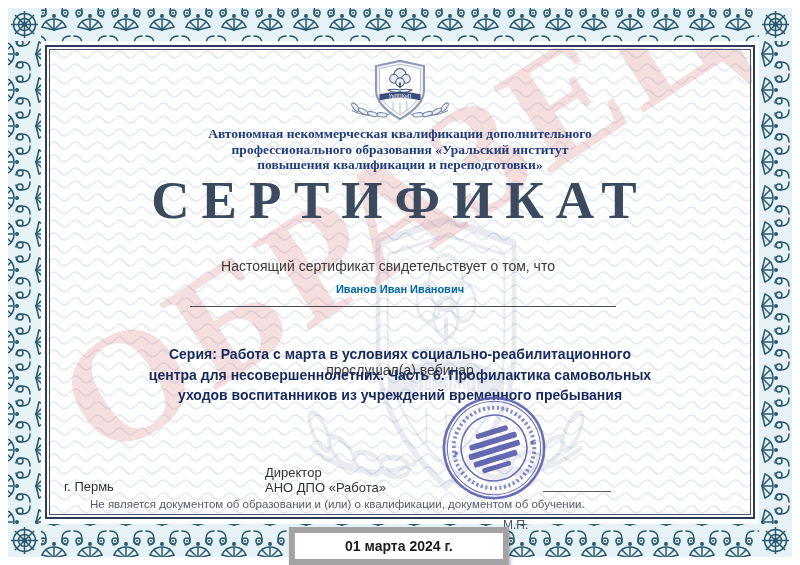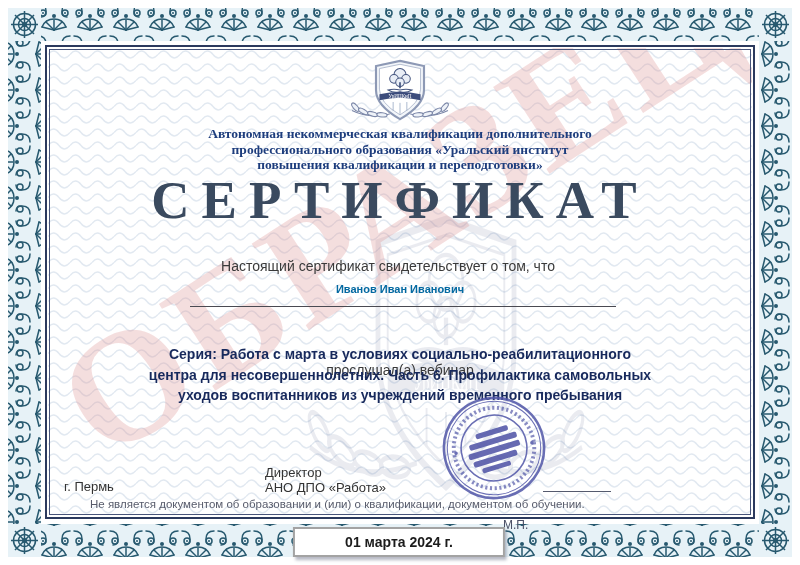--- a/index.html
+++ b/index.html
@@ -56,21 +56,21 @@
   .stamp-box { left:440px; top:394px; width:108px; height:108px; }
 
   .director { left:265px; top:465px; font-size:13px; line-height:15px; color:#333333; }
   .city     { left:64px;  top:479px; font-size:13px; color:#333333; }
   .mp       { left:503px; top:477px; font-size:12px; color:#4a4f66;margin-top:41px; }
   .sig-line { left:543px; top:491px; width:68px; border-top:1px solid #555a6e; }
   .disclaimer { left:90px; top:498px; width:620px; text-align:left; font-size:11.5px; color:#575b6b; }
 
   .date-box {
     position:absolute; left:50%; top:527px; transform:translateX(-50.5%);
-    width:208px; height:26px; background:#ffffff; border:2px solid #a3a3a3;
+    width:208px; height:26px; background:#ffffff; border:6px solid #a3a3a3;
     z-index:6; text-align:center; line-height:26px; font-size:14px; font-weight:bold;
     color:#1c1c1c; box-shadow:2px 3px 3px rgba(40,50,80,0.35);
   }
 </style>
 </head>
 <body>
 
 <div class="page">
 
   <svg class="layer" width="800" height="565" aria-hidden="true">

